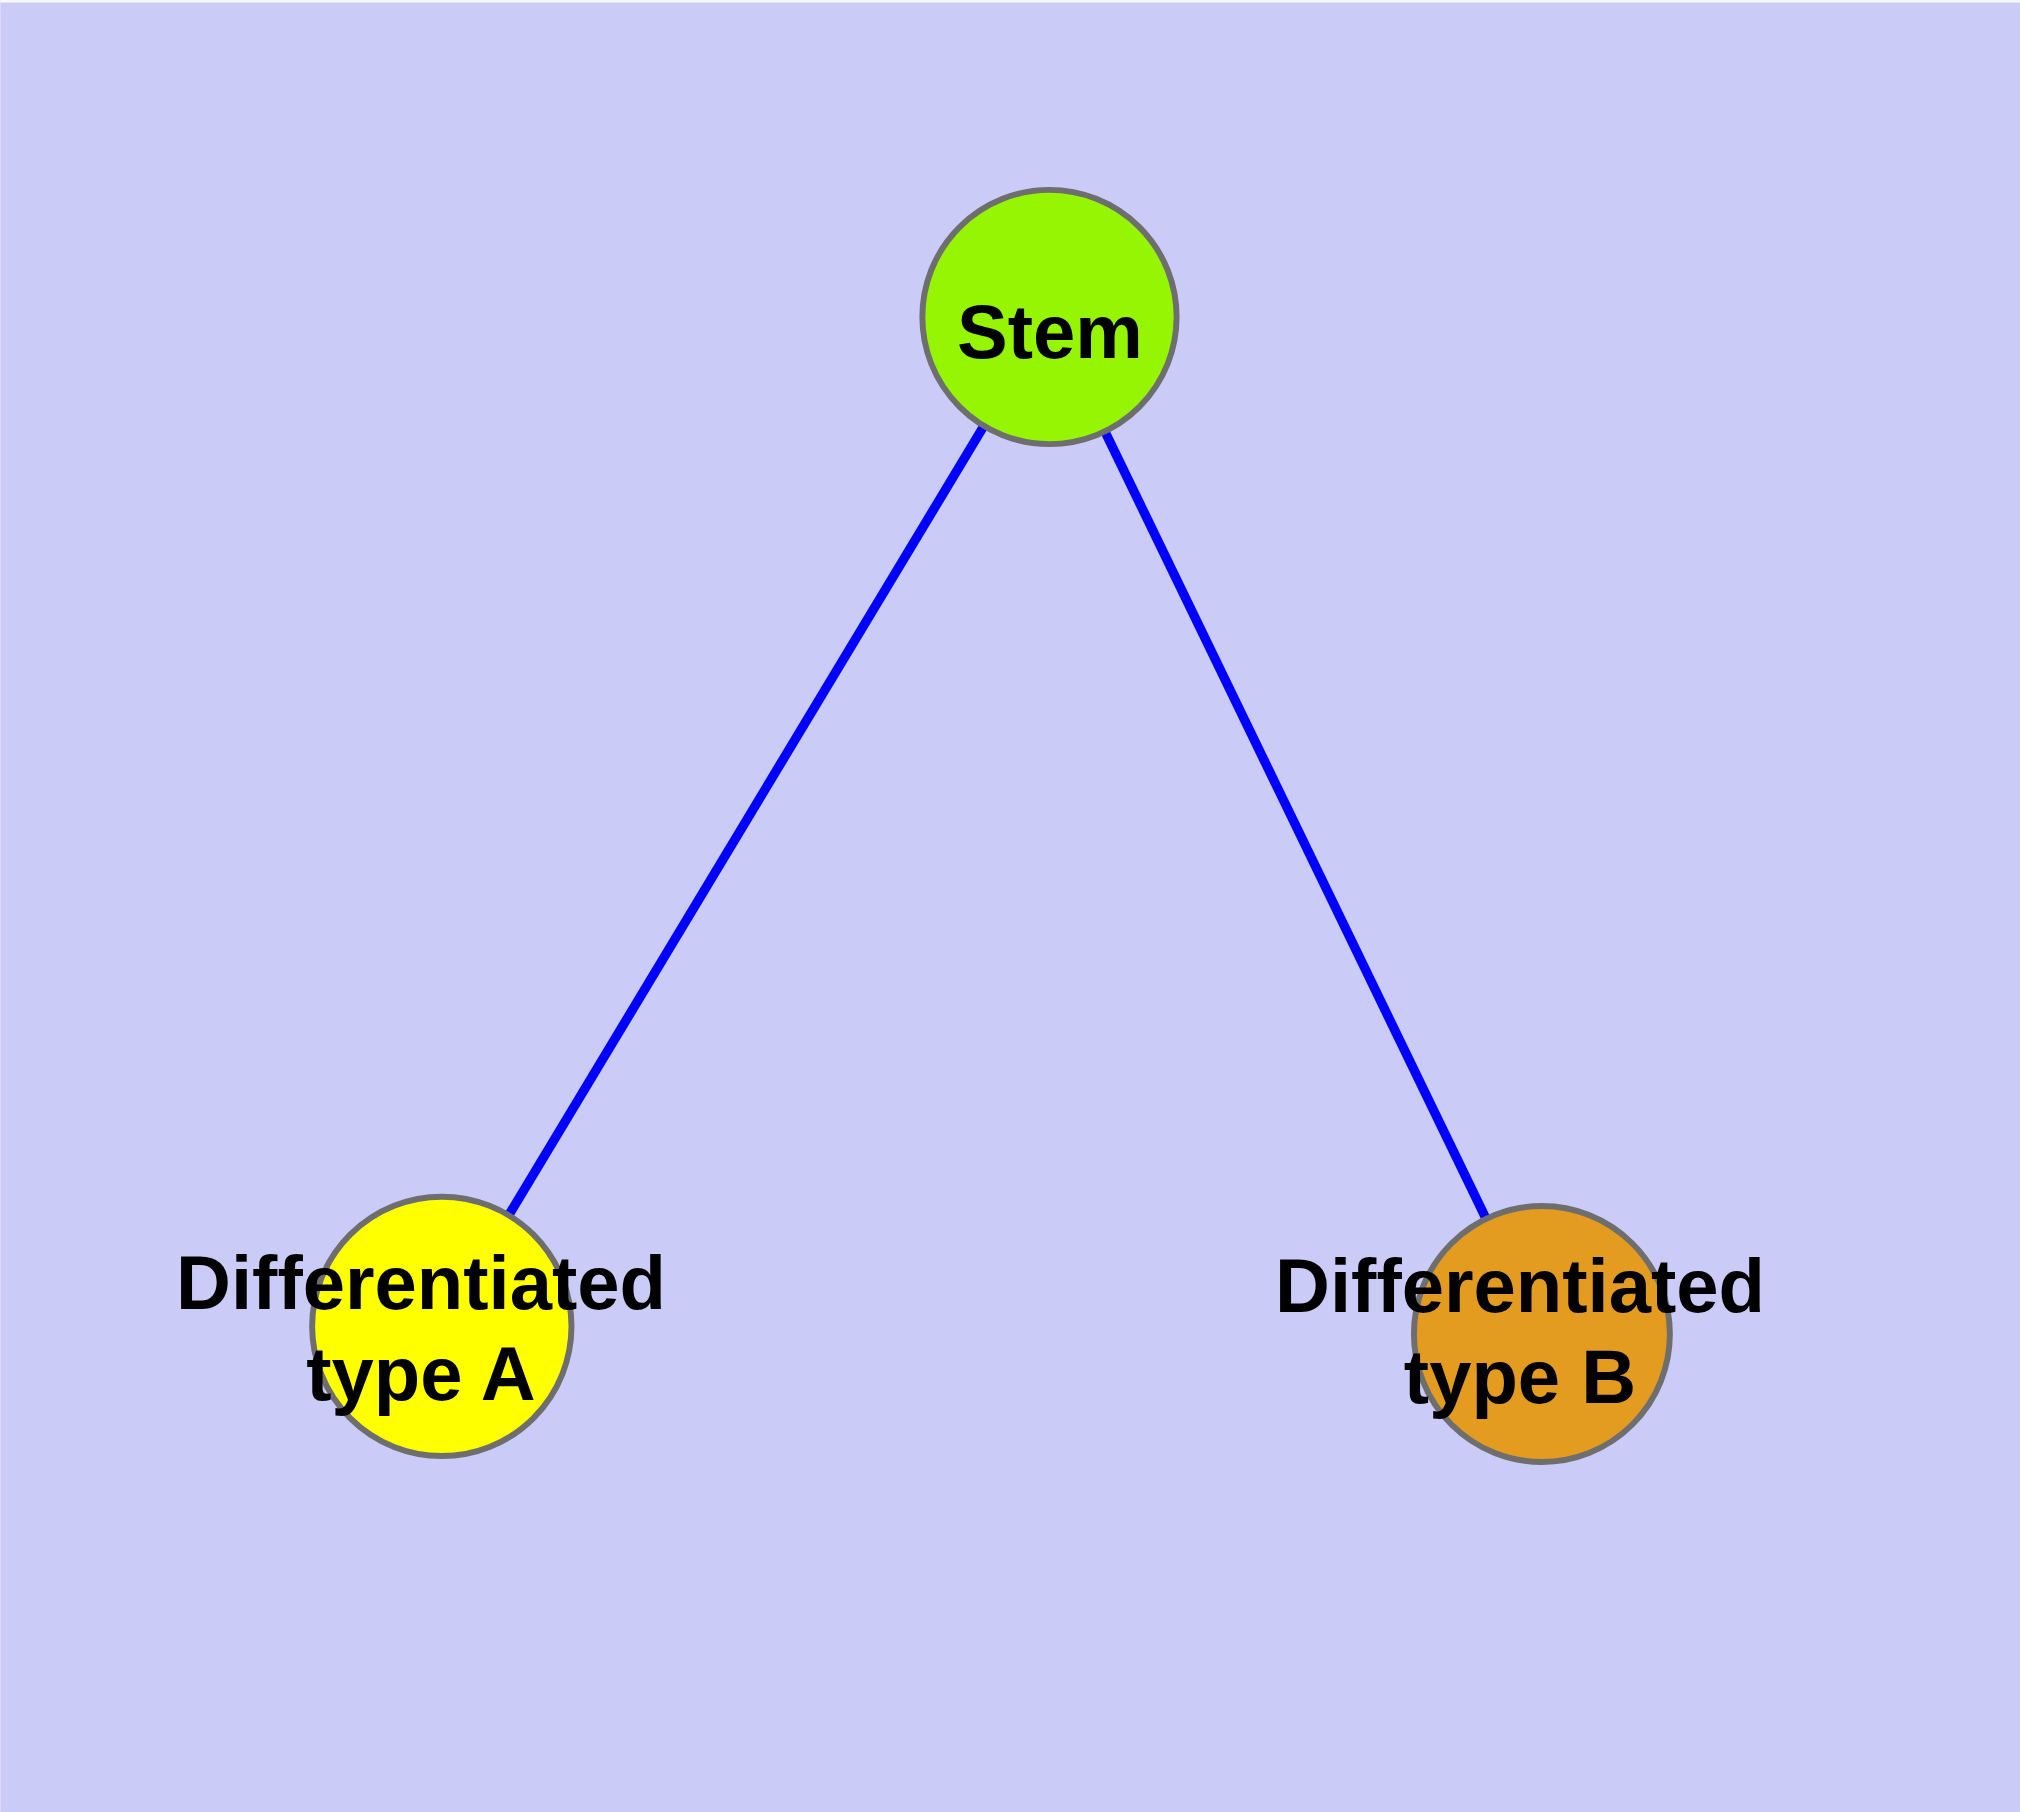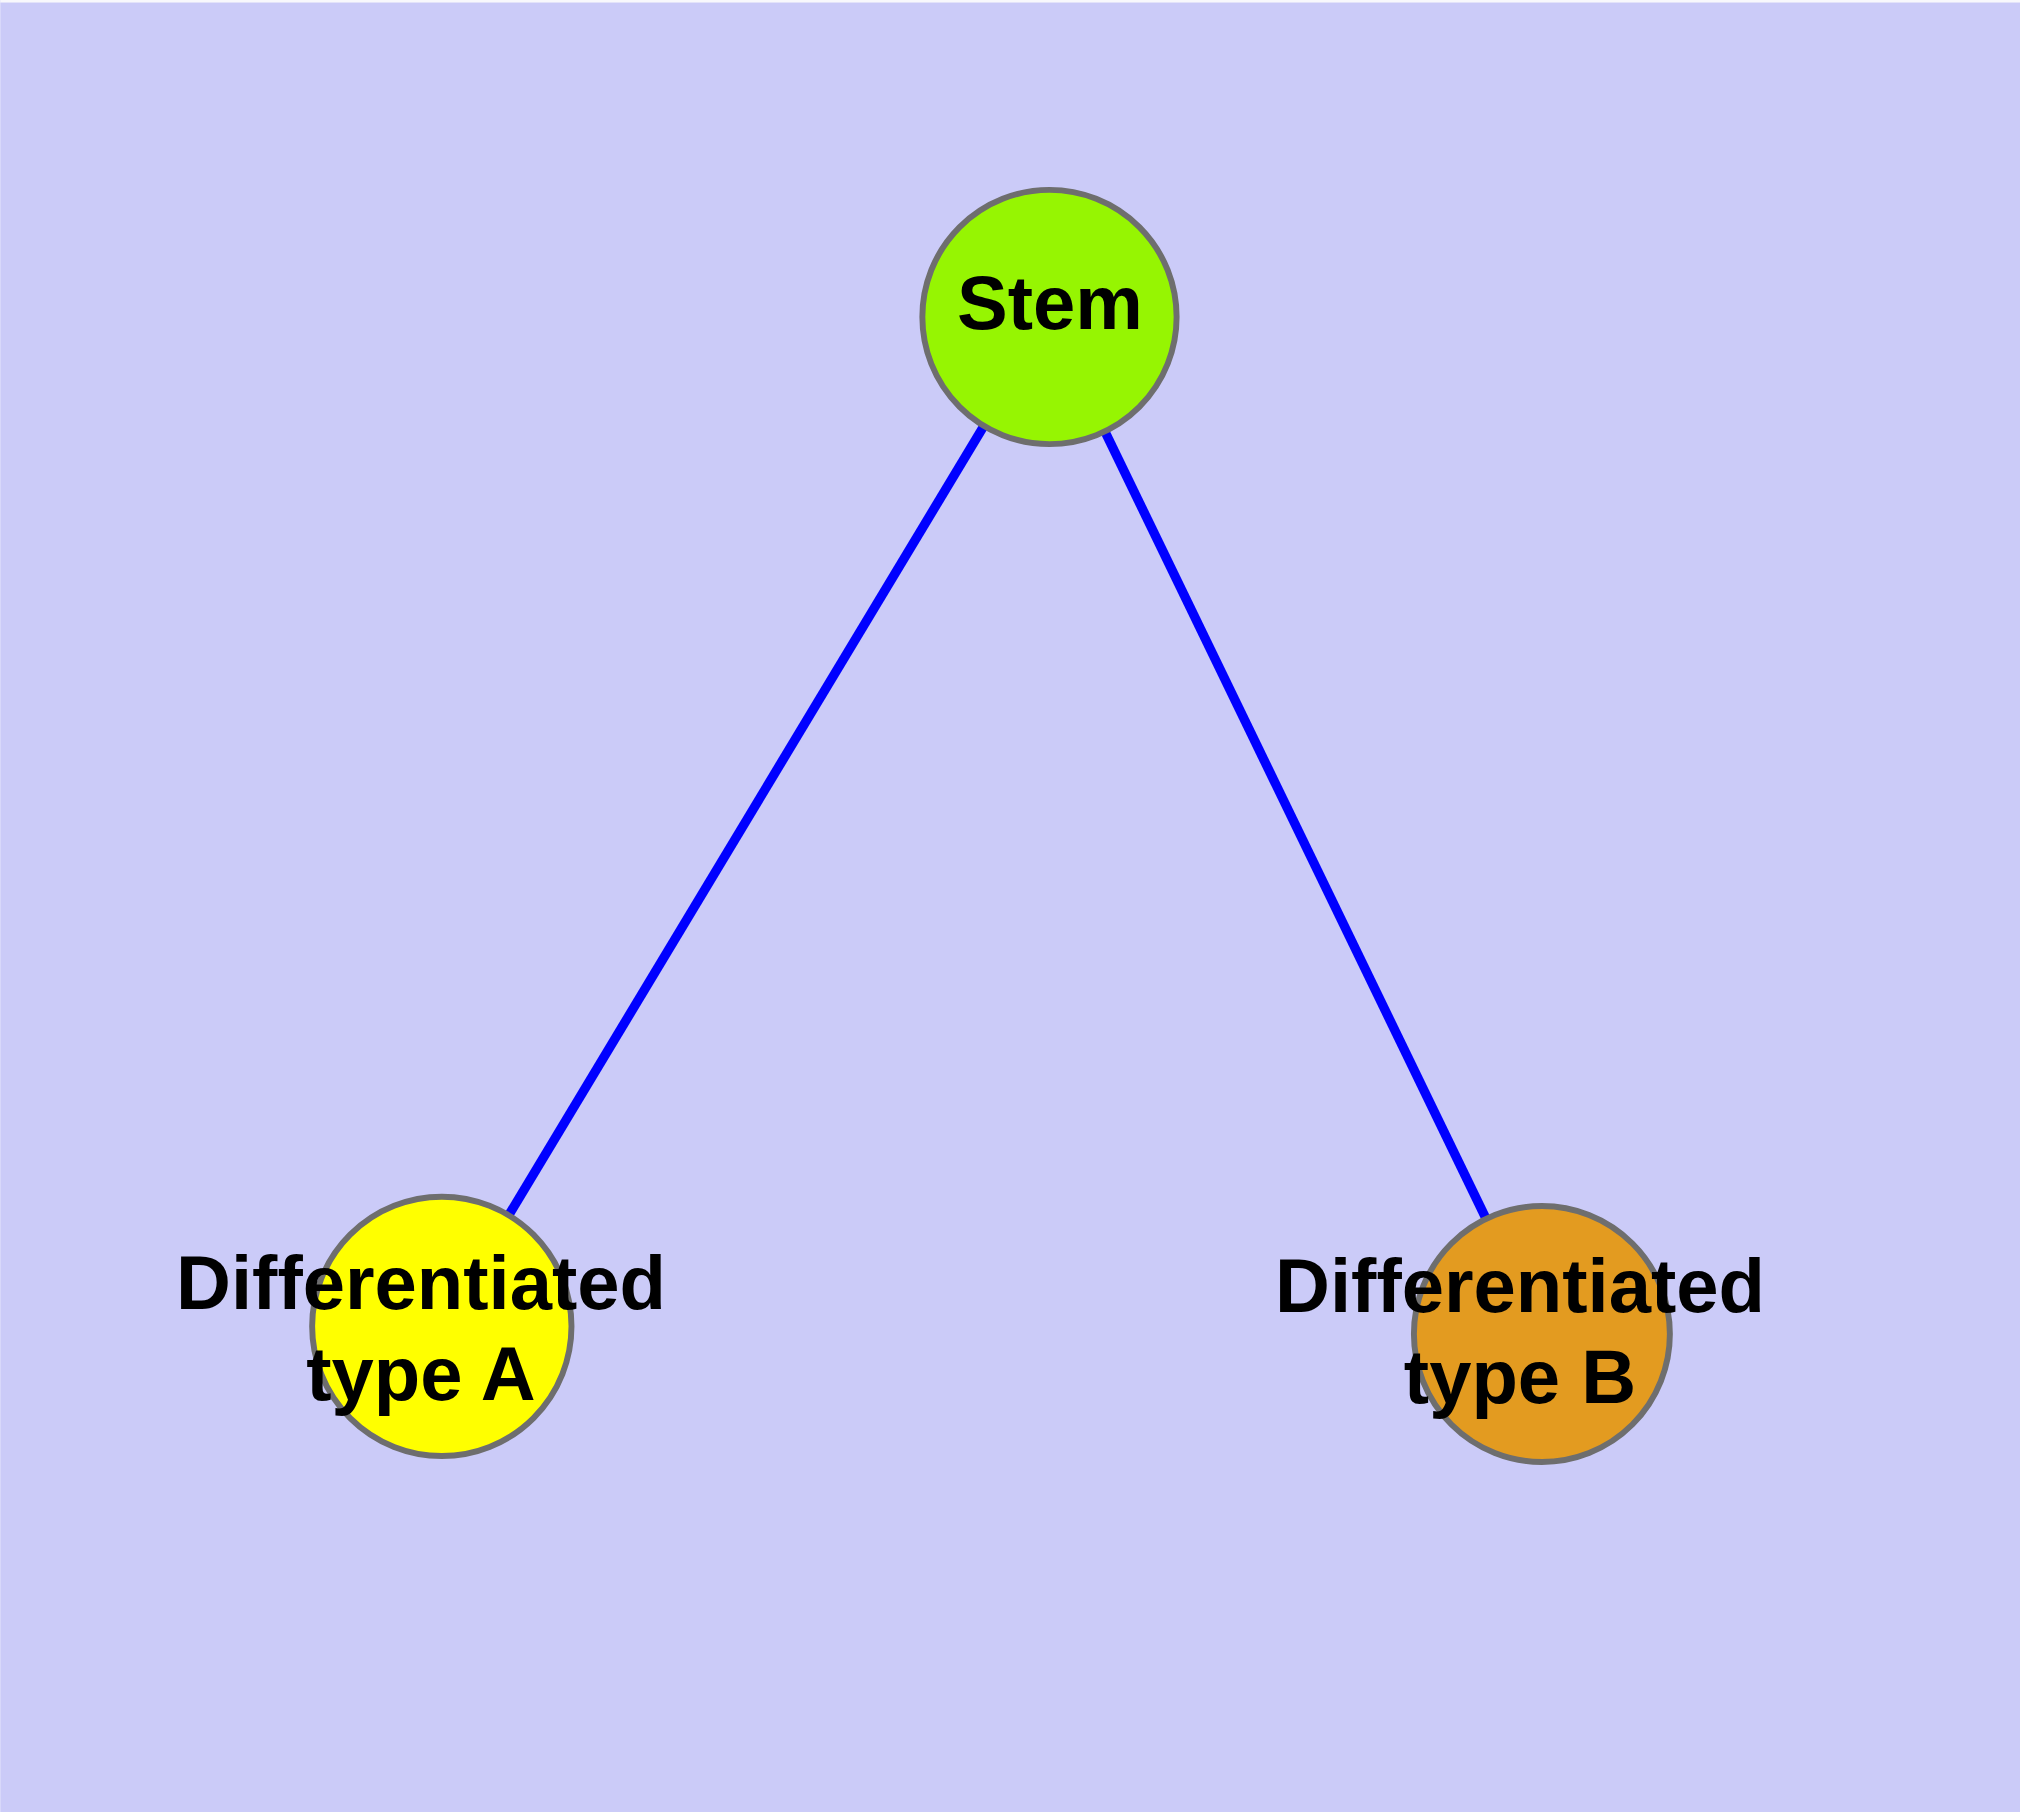--- a/index.html
+++ b/index.html
@@ -22,21 +22,21 @@
     transform: translate(-50%, -50%);
     font-family: "Liberation Sans", sans-serif;
     font-weight: bold;
     font-size: 76px;
     line-height: 1.2;
     color: #000000;
     text-align: center;
     white-space: pre-line;
     pointer-events: none;
   }
-  .label-stem   { left: 1050px; top: 303px;  }
+  .label-stem   { left: 1050px; top: 332px;  }
   .label-type-a { left: 421px;  top: 1328px; }
   .label-type-b { left: 1520px; top: 1331px; }
 </style>
 </head>
 <body>
 
 <div class="canvas">
 
   <svg class="diagram-svg" viewBox="0 0 2384 2138">
 

